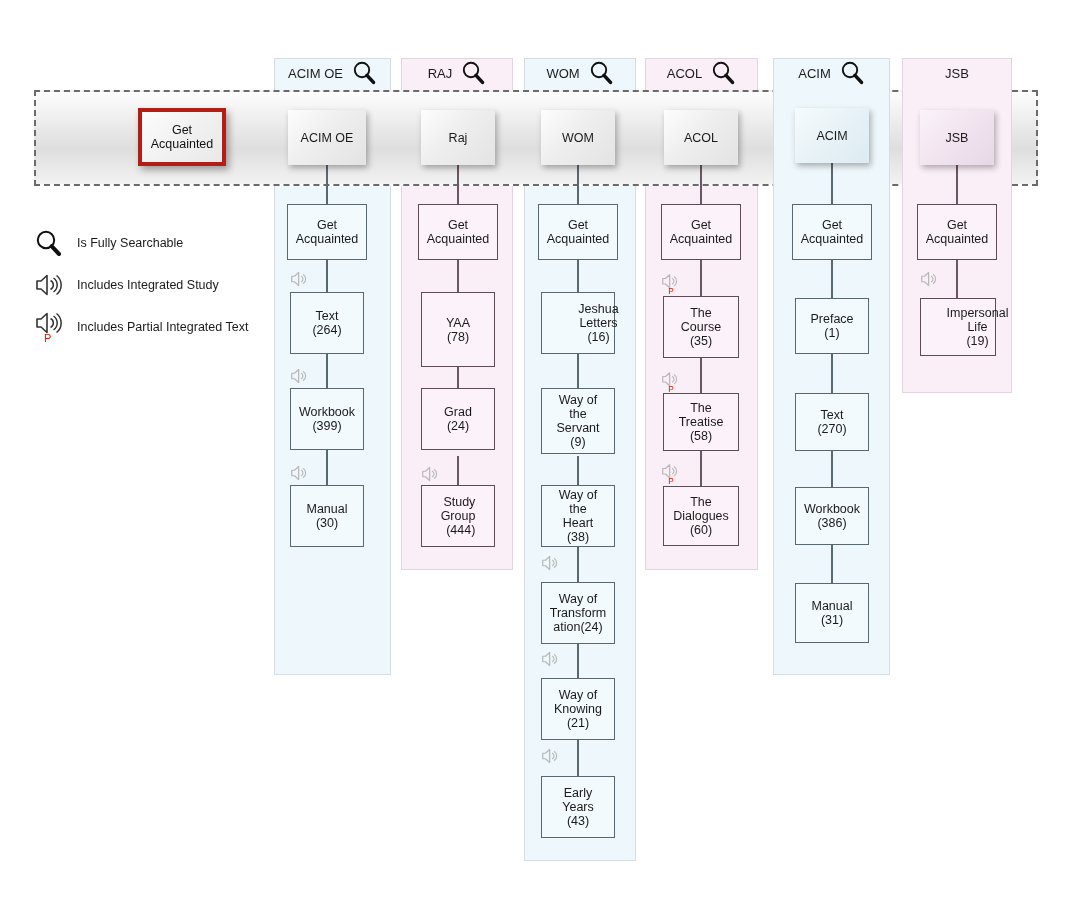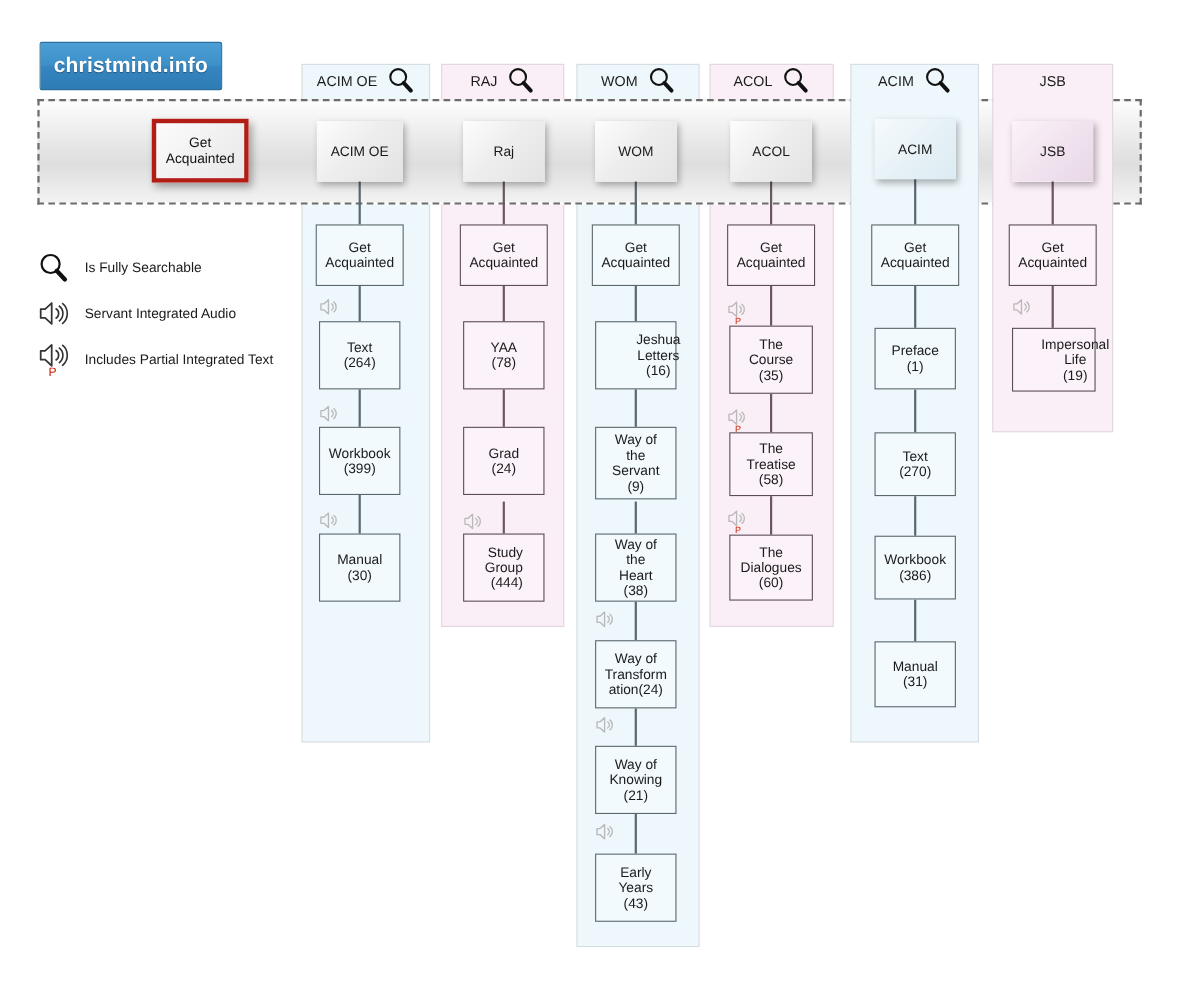--- a/index.html
+++ b/index.html
@@ -112,21 +112,20 @@
   #legend{position:absolute;left:33px;top:222px;width:260px;z-index:5;}
   .legend-row{display:flex;align-items:center;height:42px;}
   .legend-ico{width:44px;flex:0 0 44px;display:flex;align-items:center;justify-content:flex-start;}
   .legend-txt{font-size:12.5px;color:#1a1a1a;}
 </style>
 </head>
 <body>
 
 <div class="canvas">
 
-  <div id="brand-logo">christmind.info</div>
 
   <div id="top-band"></div>
 
   <div id="node-selected" style="left:138px;top:108px;width:88px;height:58px;">
     <span>Get
 Acquainted</span>
   </div>
 
   <div id="legend">
     <div class="legend-row">
@@ -141,21 +140,21 @@
 
     <div class="legend-row">
       <div class="legend-ico">
         <svg width="32" height="26" viewBox="0 0 32 26">
           <path d="M4 9 h4 L14 3.5 v19 L8 17 H4 Z" fill="none" stroke="#333" stroke-width="1.6" stroke-linejoin="round"></path>
           <path d="M17.5 8.5 a5 5 0 0 1 0 9" fill="none" stroke="#333" stroke-width="1.5"></path>
           <path d="M20.5 6 a8.5 8.5 0 0 1 0 14" fill="none" stroke="#333" stroke-width="1.5"></path>
           <path d="M23.5 3.5 a12 12 0 0 1 0 19" fill="none" stroke="#333" stroke-width="1.5"></path>
         </svg>
       </div>
-      <div class="legend-txt">Servant Integrated Audio</div>
+      <div class="legend-txt">Includes Integrated Study</div>
     </div>
 
     <div class="legend-row">
       <div class="legend-ico">
         <svg width="32" height="34" viewBox="0 0 32 34">
           <path d="M4 9 h4 L14 3.5 v19 L8 17 H4 Z" fill="none" stroke="#333" stroke-width="1.6" stroke-linejoin="round"></path>
           <path d="M17.5 8.5 a5 5 0 0 1 0 9" fill="none" stroke="#333" stroke-width="1.5"></path>
           <path d="M20.5 6 a8.5 8.5 0 0 1 0 14" fill="none" stroke="#333" stroke-width="1.5"></path>
           <path d="M23.5 3.5 a12 12 0 0 1 0 19" fill="none" stroke="#333" stroke-width="1.5"></path>
           <text x="11" y="32" font-family="Liberation Sans, sans-serif" font-size="11" fill="#cc2200">P</text>
@@ -372,21 +371,21 @@
   </div>
   <div class="node blue" style="left:290px;top:485px;width:74px;height:62px;">
     <span>Manual
 (30)</span>
   </div>
 
   <div class="node pink" style="left:418px;top:204px;width:80px;height:56px;">
     <span>Get
 Acquainted</span>
   </div>
-  <div class="node pink" style="left:421px;top:292px;width:74px;height:62px;">
+  <div class="node pink" style="left:421px;top:292px;width:74px;height:75px;">
     <span>YAA
 (78)</span>
   </div>
   <div class="node pink" style="left:421px;top:388px;width:74px;height:62px;">
     <span>Grad
 (24)</span>
   </div>
   <div class="node pink" style="left:421px;top:485px;width:74px;height:62px;text-align:right;">
     <span>Study
 Group

